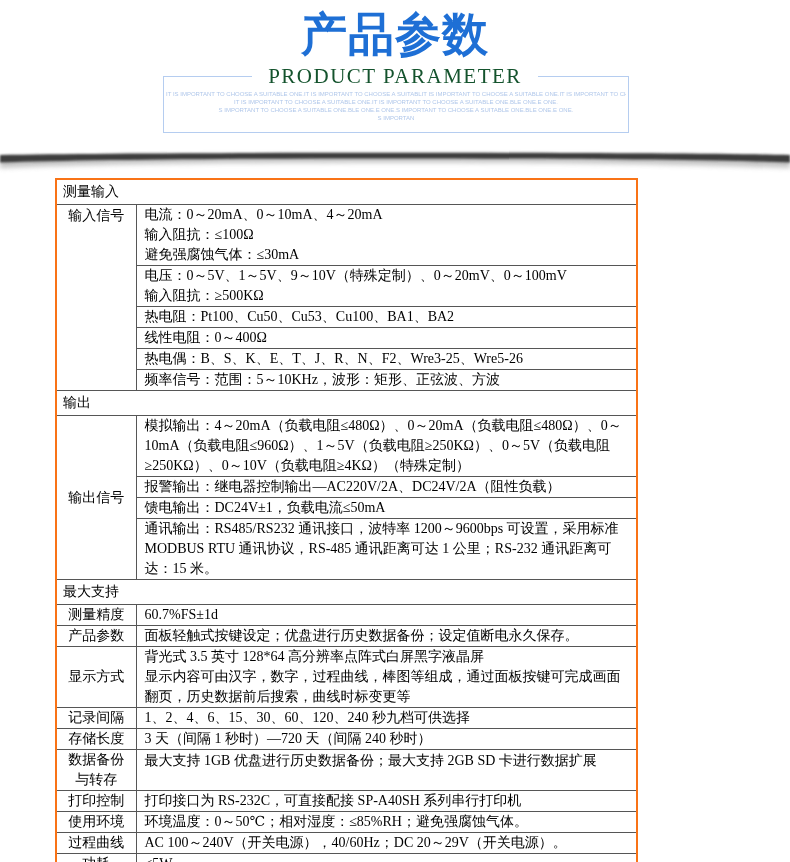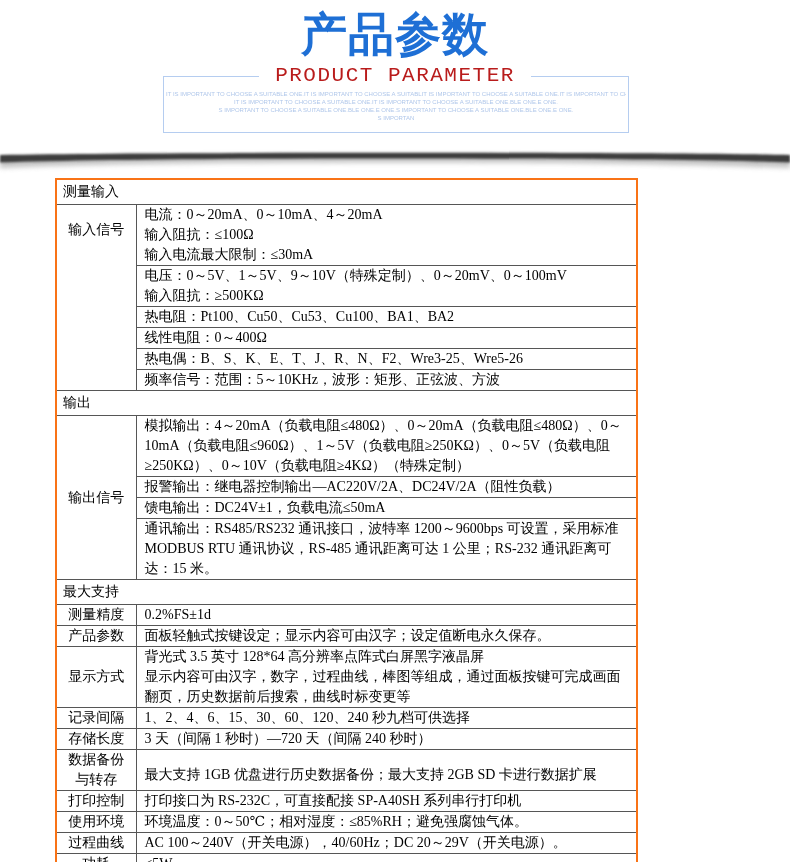--- a/index.html
+++ b/index.html
@@ -13,22 +13,22 @@
   .page-title{
     position:absolute;top:8px;left:0;width:100%;
     text-align:center;
     font-family:"Liberation Sans","DejaVu Sans",sans-serif;
     font-weight:bold;font-size:46px;line-height:52px;
     color:#1e6fd5;letter-spacing:1px;
   }
   .page-subtitle{
     position:absolute;top:64px;left:0;width:100%;
     text-align:center;z-index:2;
-    font-family:Liberation Mono, monospace;
-    font-size:21px;line-height:24px;color:#b91c1c;letter-spacing:1.5px;
+    font-family:Liberation Serif, serif;
+    font-size:21px;line-height:24px;color:#14532d;letter-spacing:1.5px;
   }
   .page-subtitle span{background:#ffffff;padding:0 16px;}
   .tagline-box{
     position:absolute;left:163px;top:76px;width:466px;height:57px;
     border:1px solid #b5cdf0;z-index:1;box-sizing:border-box;
   }
   .tagline-lines{
     position:absolute;left:2px;right:2px;top:13px;
     text-align:center;
     font-family:"Liberation Sans","DejaVu Sans",sans-serif;
@@ -46,21 +46,21 @@
   }
   .spec-table td{
     border:1px solid #565656;
     padding:0 8px;
     vertical-align:middle;
     word-break:break-word;
   }
   .spec-table td.lbl{
     width:78px;text-align:center;padding:0 2px;
   }
-  .spec-table td.vtop{vertical-align:top;padding-top:15px;}
+  .spec-table td.vtop{vertical-align:top;padding-top:1px;}
   .spec-table tr.section td{
     padding:1px 6px;height:22px;text-align:left;
   }
   .vline{min-height:20px;}
 </style>
 </head>
 <body>
 
 <div class="page-title">产品参数</div>
 
@@ -99,21 +99,21 @@
   <tbody>
       <tr class="section">
     <td colspan="2">测量输入</td>
   </tr>
 
   <tr>
     <td class="lbl vtop" rowspan="6">输入信号</td>
     <td>
       <div class="vline">电流：0～20mA、0～10mA、4～20mA</div>
       <div class="vline">输入阻抗：≤100Ω</div>
-      <div class="vline">输入电流最大限制：≤30mA</div>
+      <div class="vline">避免强腐蚀气体：≤30mA</div>
     </td>
   </tr>
   <tr>
     <td>
       <div class="vline">电压：0～5V、1～5V、9～10V（特殊定制）、0～20mV、0～100mV</div>
       <div class="vline">输入阻抗：≥500KΩ</div>
     </td>
   </tr>
   <tr>
     <td>
@@ -162,27 +162,27 @@
     </td>
   </tr>
 
   <tr class="section">
     <td colspan="2">最大支持</td>
   </tr>
 
   <tr>
     <td class="lbl">测量精度</td>
     <td>
-      <div class="vline">0.2%FS±1d</div>
+      <div class="vline">60.7%FS±1d</div>
     </td>
   </tr>
   <tr>
     <td class="lbl">产品参数</td>
     <td>
-      <div class="vline">面板轻触式按键设定；显示内容可由汉字；设定值断电永久保存。</div>
+      <div class="vline">面板轻触式按键设定；优盘进行历史数据备份；设定值断电永久保存。</div>
     </td>
   </tr>
   <tr>
     <td class="lbl">显示方式</td>
     <td>
       <div class="vline">背光式 3.5 英寸 128*64 高分辨率点阵式白屏黑字液晶屏</div>
       <div class="vline">显示内容可由汉字，数字，过程曲线，棒图等组成，通过面板按键可完成画面翻页，历史数据前后搜索，曲线时标变更等</div>
     </td>
   </tr>
   <tr>

